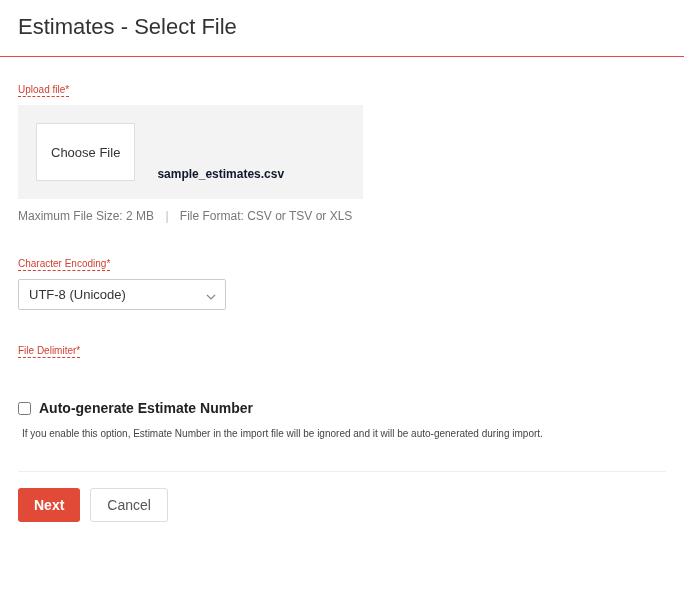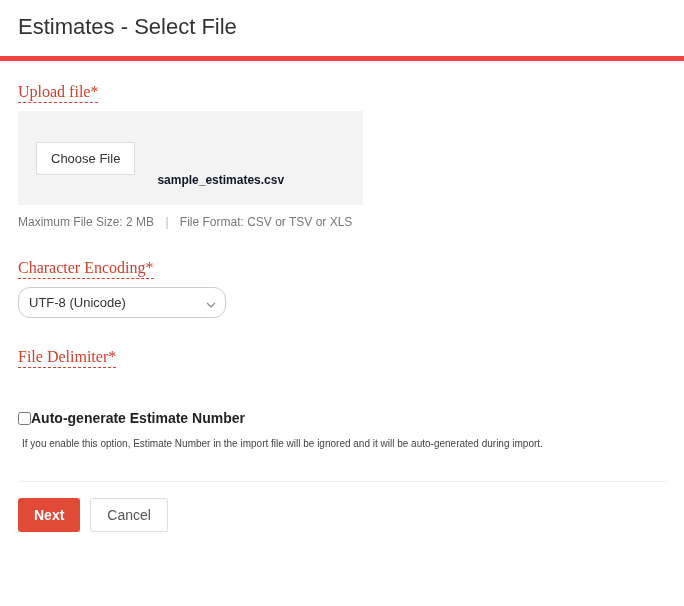--- a/index.html
+++ b/index.html
@@ -5,21 +5,21 @@
   * { box-sizing: border-box; }
   body {
     margin: 0;
     font-family: -apple-system, BlinkMacSystemFont, "Segoe UI", Helvetica, Arial, sans-serif;
     color: #333;
     background: #fff;
     width: 684px;
   }
   .page-header {
     padding: 14px 18px 16px 18px;
-    border-bottom: 5px solid #ef4444;
+    border-bottom: 1px solid #ef4444;
   }
   .page-title {
     font-size: 22px;
     font-weight: 400;
     color: #333;
     margin: 0;
   }
   .content {
     padding: 22px 18px 18px 18px;
   }
@@ -28,33 +28,31 @@
     color: #333;
     line-height: 1.5;
     margin-bottom: 20px;
   }
   .intro a {
     color: #2a7ab0;
     text-decoration: none;
   }
   .field-label {
     display: inline-block;
-    font-size: 16px;
+    font-size: 10px;
     color: #d0402f;
     border-bottom: 1px dashed #d0402f;
     padding-bottom: 1px;
     margin-bottom: 8px;
-    font-family: Liberation Serif, serif;
   }
   .upload-box {
     background: #f3f3f3;
     padding: 18px 18px;
     width: 345px;
     display: flex;
-    align-items: center;
     gap: 22px;
   }
   .choose-file-btn {
     background: #fff;
     border: 1px solid #ddd;
     padding: 8px 14px;
     font-size: 13px;
     color: #333;
     cursor: pointer;
   }
@@ -82,33 +80,34 @@
   }
   .select-wrap select {
     width: 100%;
     appearance: none;
     -webkit-appearance: none;
     border: 1px solid #ccc;
     background: #fff;
     padding: 7px 28px 7px 10px;
     font-size: 13px;
     color: #333;
-    border-radius: 12px;
+    border-radius: 2px;
   }
   .select-wrap .chevron {
     position: absolute;
     right: 10px;
     top: 50%;
     transform: translateY(-50%);
     pointer-events: none;
   }
   .checkbox-row {
     margin-top: 34px;
     display: flex;
     align-items: center;
+    gap: 8px;
   }
   .checkbox-row input[type=checkbox] {
     width: 13px;
     height: 13px;
     margin: 0;
   }
   .checkbox-label {
     font-size: 14px;
     font-weight: 700;
     color: #222;

